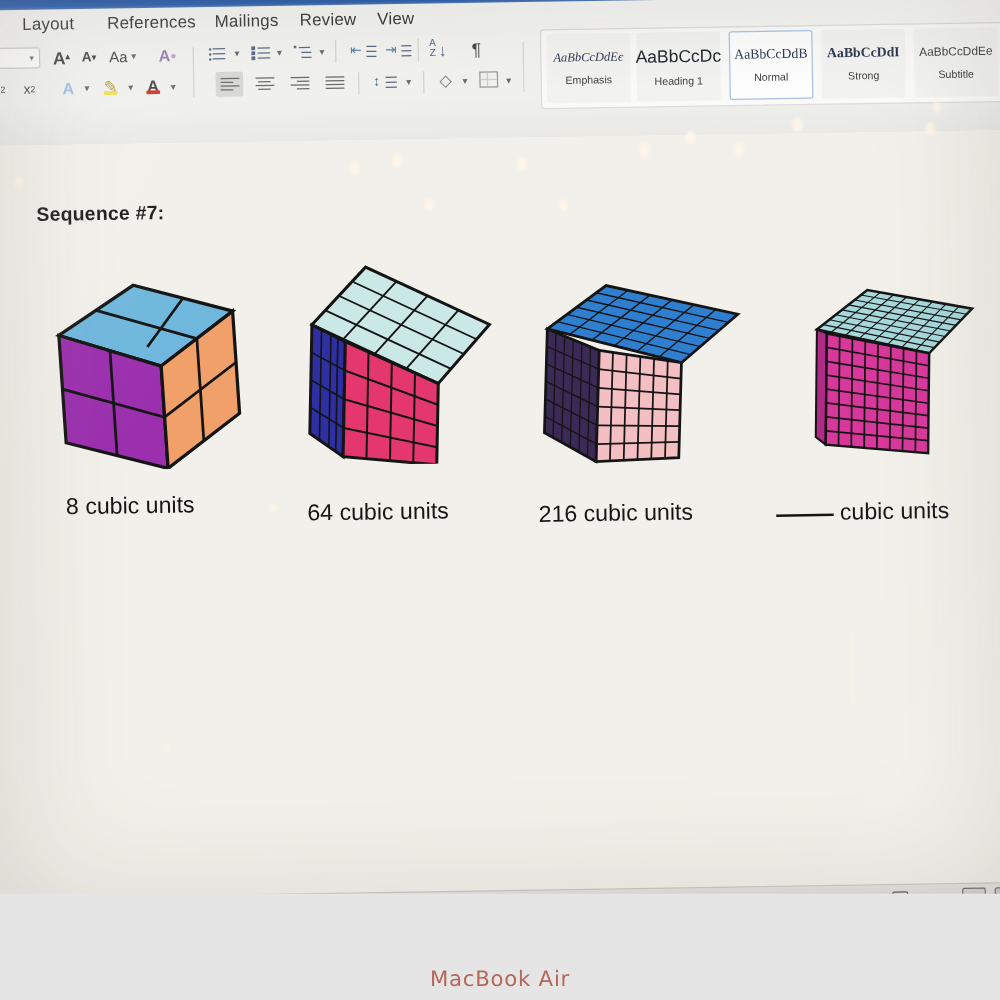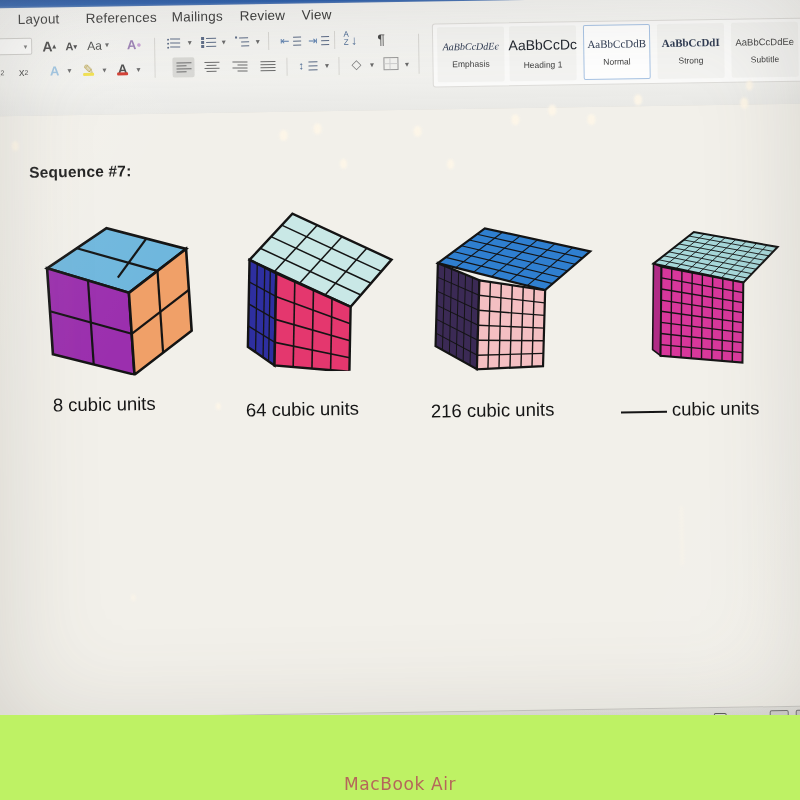--- a/index.html
+++ b/index.html
@@ -141,21 +141,21 @@
   .focus-txt{font-size:10.5px;color:#3c3c3c;}
   .viewbtn{width:17px;height:15px;border:1.2px solid #6a6a6a;border-radius:2px;background:#e9e8e4;}
   .viewbtn.on{background:#d4d3cf;}
   .viewbtn2{width:17px;height:15px;border:1.2px solid #6a6a6a;border-radius:2px;background:#cfcecA;position:relative;}
   .viewbtn2::after{content:'';position:absolute;right:-2px;bottom:-2px;width:7px;height:7px;
     border-radius:50%;background:#3b3b3b;}
 
   
   .bezel{
     position:absolute;left:0;bottom:0;width:800px;height:85px;
-    background:#bef264;
+    background:#e5e5e5;
   }
   .mba{
     position:absolute;left:0;bottom:6px;width:800px;text-align:center;
     font-size:17px;color:#b5675a;letter-spacing:.6px;
     font-family:"DejaVu Sans", sans-serif;
   }
 
   
   .glare{position:absolute;border-radius:50%;background:#fff7e8;filter:blur(1.1px);opacity:.85;pointer-events:none;}
   .sheen{

